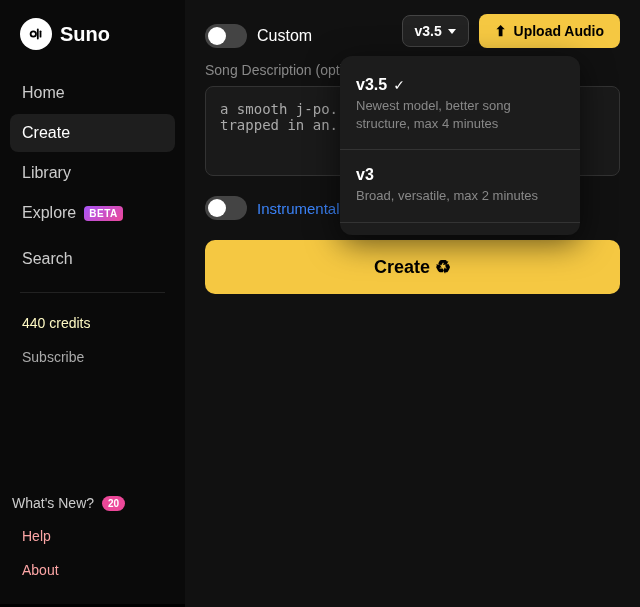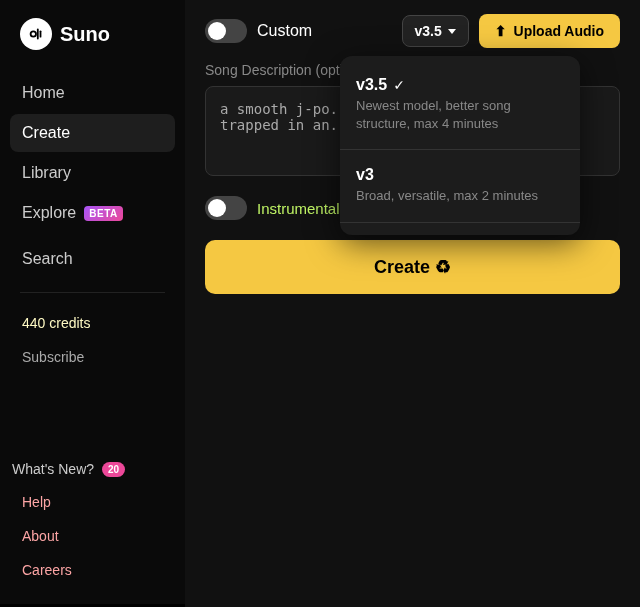--- a/index.html
+++ b/index.html
@@ -154,21 +154,21 @@
     
     .main {
       flex: 1;
       background: #111;
       position: relative;
       overflow: hidden;
     }
 
     .top-bar {
       display: flex;
-      align-items: center;
+      align-items: flex-end;
       justify-content: space-between;
       padding: 14px 20px;
       gap: 12px;
     }
 
     .custom-toggle-area {
       display: flex;
       align-items: center;
       gap: 10px;
     }
@@ -267,21 +267,21 @@
 
     .instrumental-row {
       display: flex;
       align-items: center;
       gap: 10px;
       margin-top: 16px;
     }
 
     .instrumental-label {
       font-size: 15px;
-      color: #bef264;
+      color: #3b82f6;
     }
 
     .create-btn {
       width: calc(100% - 0px);
       margin-top: 20px;
       background: #f5c842;
       border: none;
       border-radius: 10px;
       padding: 16px;
       font-size: 18px;
@@ -390,21 +390,20 @@
   <div class="sidebar-spacer"></div>
 
   <div class="whats-new-item">
     <span>What's New?</span>
     <span class="new-badge">20</span>
   </div>
 
   <div class="bottom-links">
     <div class="bottom-link">Help</div>
     <div class="bottom-link">About</div>
-    <div class="bottom-link">Careers</div>
   </div>
 </div>
 
 <div class="main">
 
   <div class="top-bar">
     <div class="custom-toggle-area">
       <div class="toggle-switch">
         <div class="toggle-knob"></div>
       </div>

